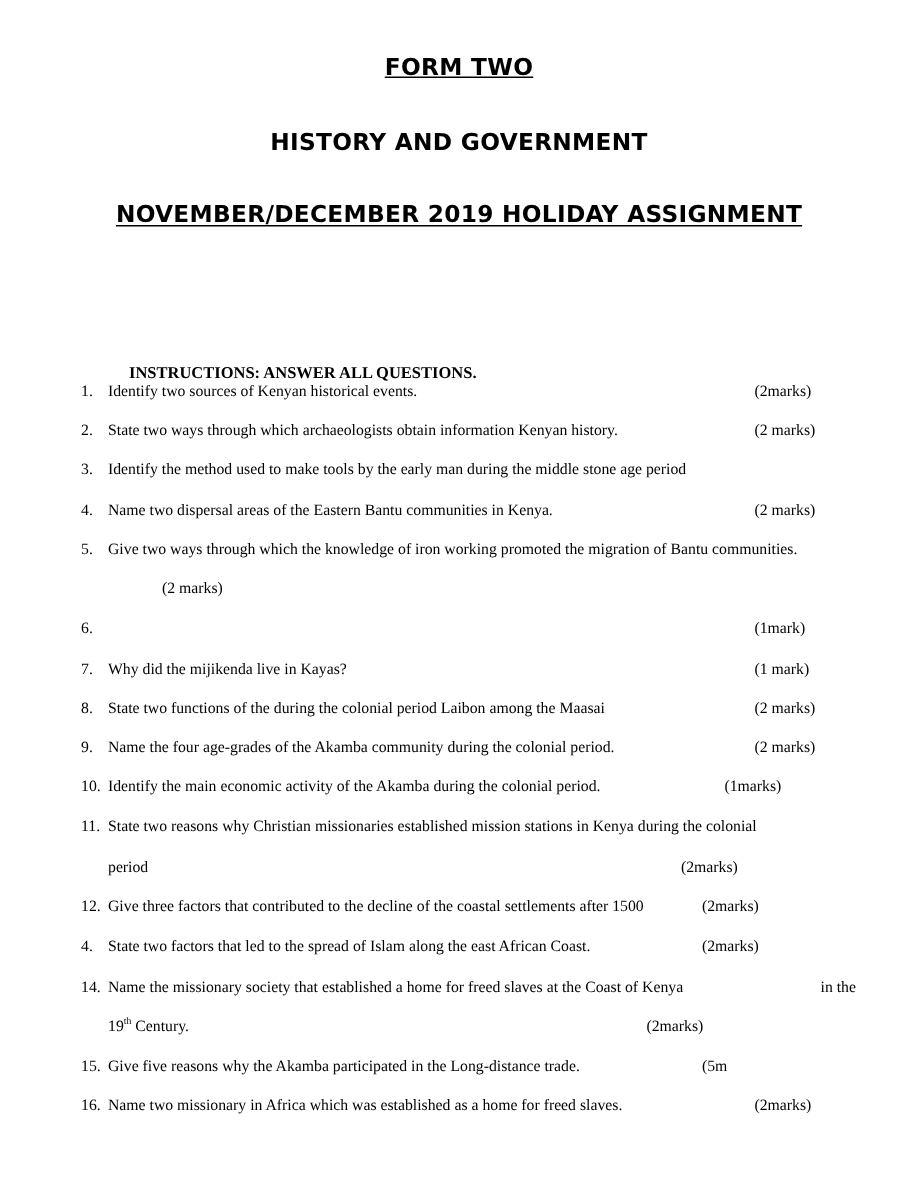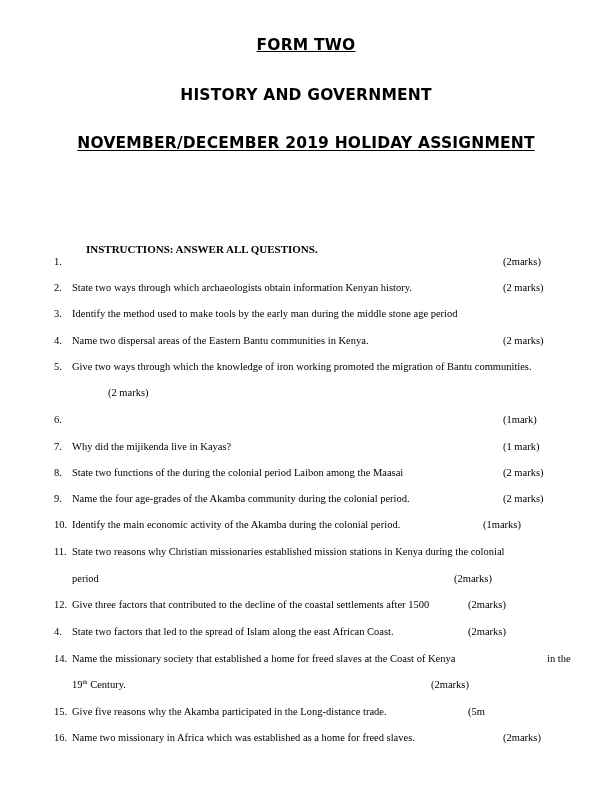--- a/index.html
+++ b/index.html
@@ -31,20 +31,21 @@
 
 <div>
   <div class="title t1">FORM TWO</div>
   <div class="title t2">HISTORY AND GOVERNMENT</div>
   <div class="title t3">NOVEMBER/DECEMBER 2019 HOLIDAY ASSIGNMENT</div>
 
   <div class="instr">INSTRUCTIONS: ANSWER ALL QUESTIONS.</div>
 
   <div class="q" style="top:256px">
     <span class="num">1.</span>
+    <span class="txt">Identify two sources of Kenyan historical events.</span>
     <span class="mk" style="left:503px">(2marks)</span>
   </div>
 
   <div class="q" style="top:282px">
     <span class="num">2.</span>
     <span class="txt">State two ways through which archaeologists obtain information Kenyan history.</span>
     <span class="mk" style="left:503px">(2 marks)</span>
   </div>
 
   <div class="q" style="top:308px">

